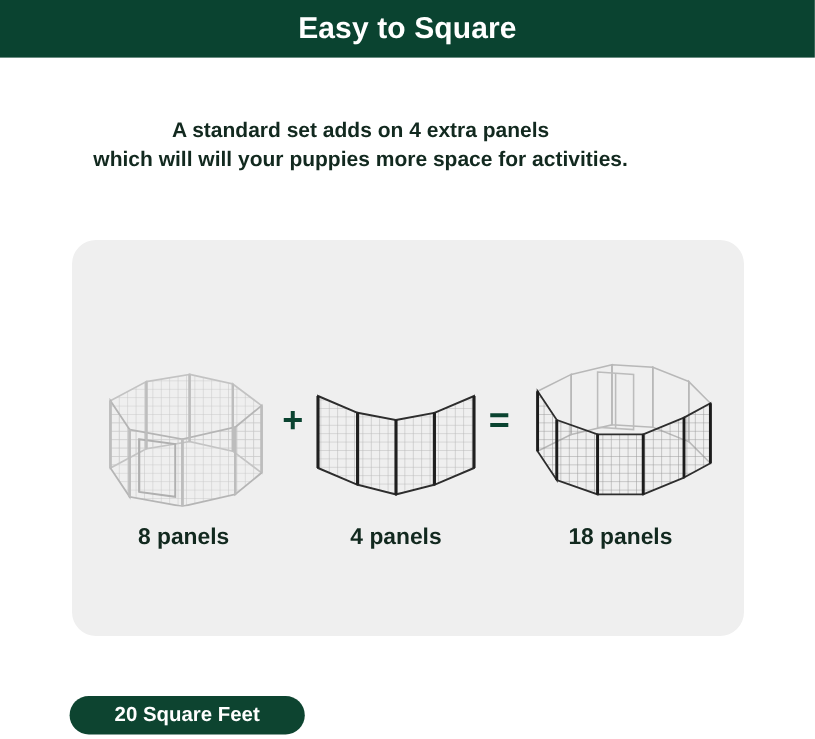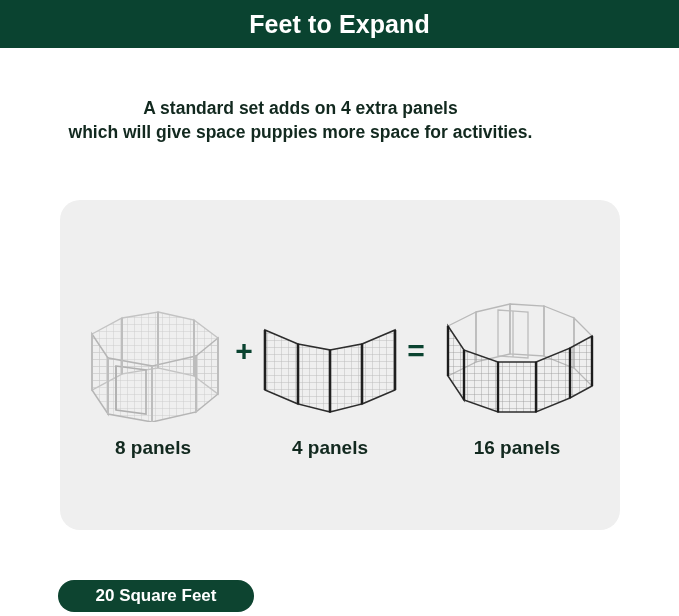--- a/index.html
+++ b/index.html
@@ -149,26 +149,26 @@
     font-weight: normal;
     line-height: 1;
     margin-bottom: 9px;
   }
   .expand-arrow { display: block; }
 </style>
 </head>
 <body>
 
 <div class="banner">
-  <div class="banner-title">Feet to Expand</div>
+  <div class="banner-title">Easy to Square</div>
 </div>
 
 <div class="subtitle">
   <span class="line">A standard set adds on 4 extra panels</span>
-  <span class="line">which will give space puppies more space for activities.</span>
+  <span class="line">which will will your puppies more space for activities.</span>
 </div>
 
 <div class="card">
   <div class="equation">
 
     <div class="eq-item">
       <div class="eq-art">
         <svg width="150" height="140" viewBox="0 0 150 140" aria-hidden="true">
           <defs>
             <pattern id="mesh8" width="7" height="7" patternUnits="userSpaceOnUse">
@@ -273,21 +273,21 @@
           <g stroke="#1c1c1c" stroke-width="2.4">
             <line x1="16" y1="44" x2="16" y2="94"></line>
             <line x1="32" y1="68" x2="32" y2="118"></line>
             <line x1="66" y1="80" x2="66" y2="130"></line>
             <line x1="104" y1="80" x2="104" y2="130"></line>
             <line x1="138" y1="66" x2="138" y2="116"></line>
             <line x1="160" y1="54" x2="160" y2="104"></line>
           </g>
         </svg>
       </div>
-      <div class="eq-label">16 panels</div>
+      <div class="eq-label">18 panels</div>
     </div>
 
   </div>
 </div>
 
 <div class="bottom">
   <div class="pill pill-left">20 Square Feet</div>
 
 
 </div>

